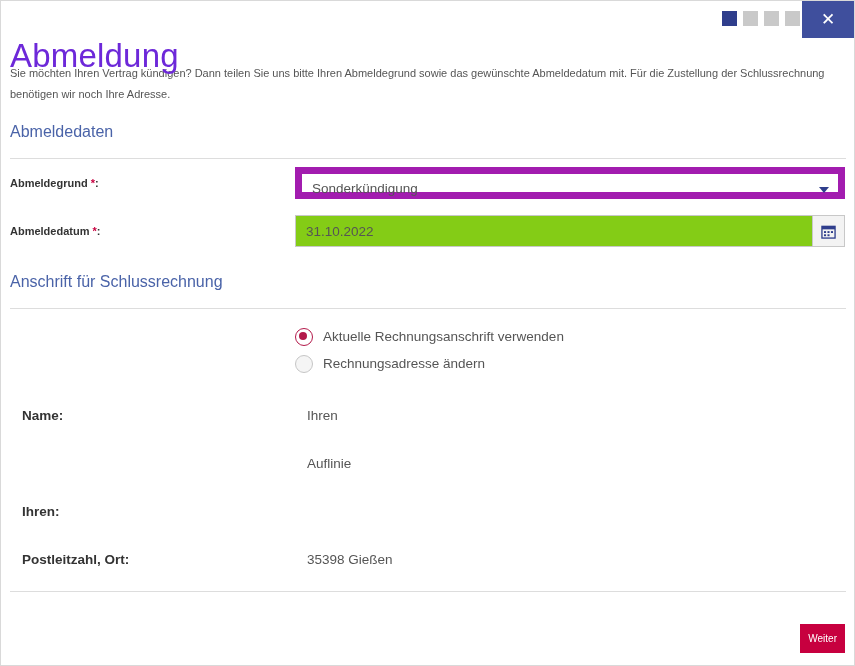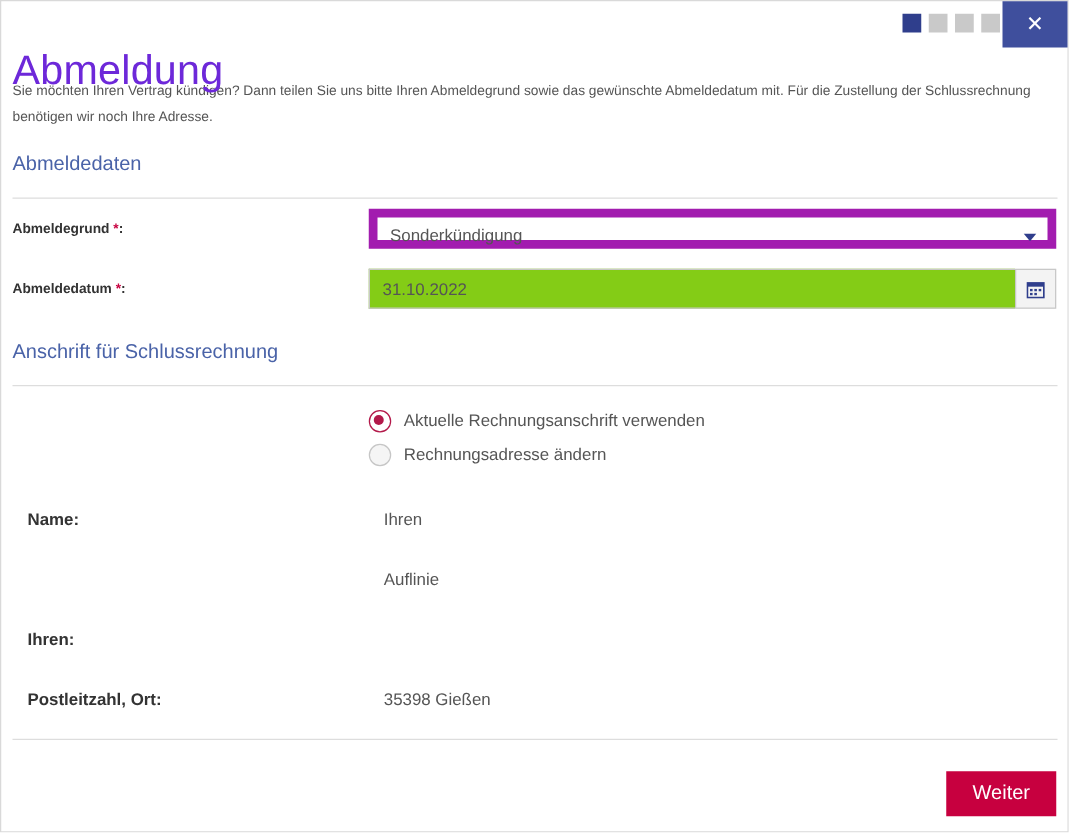--- a/index.html
+++ b/index.html
@@ -226,22 +226,22 @@
   }
   .footer {
     position: absolute;
     right: 9px;
     bottom: 12px;
   }
   .next-button {
     background: #c7003f;
     color: #ffffff;
     border: none;
-    font-size: 16px;
-    padding: 9px 21px;
+    font-size: 10px;
+    padding: 9px 8px;
     cursor: pointer;
     font-family: "Liberation Sans", sans-serif;
   }
 </style>
 </head>
 <body>
 
 <div class="dialog">
 
   <div class="header">

